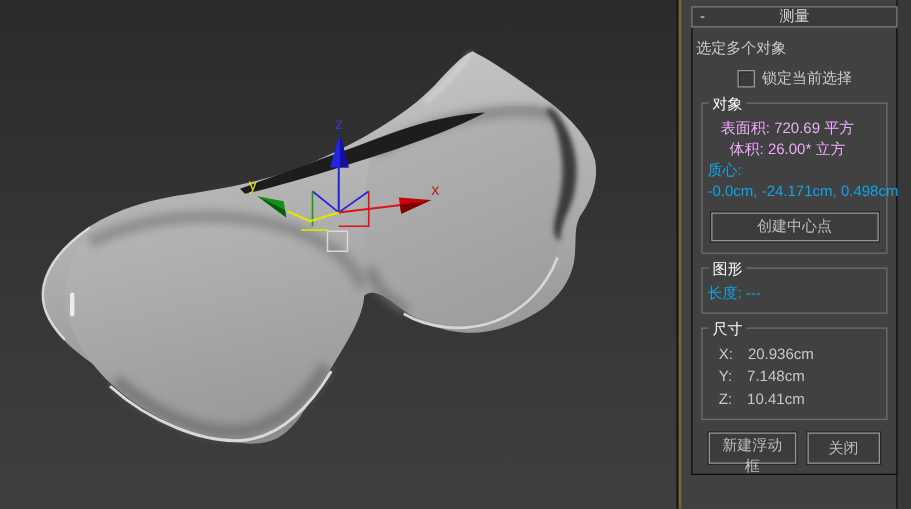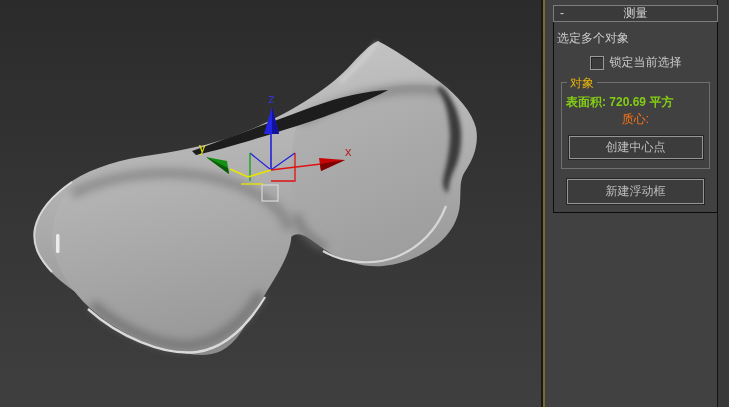--- a/index.html
+++ b/index.html
@@ -21,24 +21,24 @@
     text-align:center;line-height:15px;position:relative;cursor:pointer;}
   .rollout-minus{position:absolute;left:6px;top:0;color:#d6d6d6;}
   .rollout-body{border:1px solid #0c0c0c;border-top:none;background:#414141;padding:3px 3px 8px;}
 
   .status-line{margin-top:5px;color:#cccccc;}
   .checkbox-row{display:flex;align-items:center;justify-content:center;gap:6px;margin:7px 0 2px;text-align:center;}
   .checkbox{width:12px;height:12px;background:#3a3a3a;border:1px solid #9a9a9a;
     box-shadow:inset 1px 1px 0 #242424;cursor:pointer;}
 
   .group{position:relative;border:1px solid #6f6f6f;margin:11px 4px 0;padding:11px 4px 7px;}
-  .group-legend{position:absolute;top:-8px;left:5px;background:#414141;padding:0 3px;color:#eab308;}
-
-  .line-right{text-align:left;padding-right:11px;line-height:17px;white-space:nowrap;color:#84cc16;font-weight:bold;}
-  .line-center{text-align:center;line-height:17px;white-space:nowrap;color:#f97316;}
+  .group-legend{position:absolute;top:-8px;left:5px;background:#414141;padding:0 3px;color:#ffffff;}
+
+  .line-right{text-align:center;padding-right:11px;line-height:17px;white-space:nowrap;color:#f0abfc;}
+  .line-center{line-height:17px;white-space:nowrap;color:#0ea5e9;}
 
   .max-button{display:block;background:#3c3c3c;border:1px solid #969696;box-shadow:0 0 0 1px #262626;
     color:#bdbdbd;font-size:12px;font-family:Liberation Sans, sans-serif;cursor:pointer;}
   .btn-create{width:134px;height:23px;margin:8px auto 2px;}
   .dim-row{display:flex;gap:12px;padding-left:9px;line-height:18px;color:#c8c8c8;}
   .bottom-buttons{display:flex;gap:9px;margin:10px 10px 0;align-items:flex-end;}
   .btn-floater{flex:1.25;height:25px;}
   .btn-close{flex:1;height:25px;}
 </style>
 </head>
@@ -190,25 +190,53 @@
           <span class="checkbox"></span>
           <span>锁定当前选择</span>
         </div>
 
         <div class="group">
           <span class="group-legend">对象</span>
           <div class="line-right">
             <span>表面积:</span>
             <span>720.69 平方</span>
           </div>
+          <div class="line-right">
+            <span>体积:</span>
+            <span>26.00* 立方</span>
+          </div>
           <div class="line-center">质心:</div>
+          <div class="line-center">-0.0cm, -24.171cm, 0.498cm</div>
           <button class="max-button btn-create">创建中心点</button>
         </div>
 
-
+        <div class="group">
+          <span class="group-legend">图形</span>
+          <div class="line-center">
+            <span>长度:</span>
+            <span>---</span>
+          </div>
+        </div>
+
+        <div class="group">
+          <span class="group-legend">尺寸</span>
+          <div class="dim-row">
+            <span>X:</span>
+            <span>20.936cm</span>
+          </div>
+          <div class="dim-row">
+            <span>Y:</span>
+            <span>7.148cm</span>
+          </div>
+          <div class="dim-row">
+            <span>Z:</span>
+            <span>10.41cm</span>
+          </div>
+        </div>
 
         <div class="bottom-buttons">
           <button class="max-button btn-floater">新建浮动框</button>
+          <button class="max-button btn-close">关闭</button>
         </div>
       </div>
     </div>
   </div>
 </div>
 
 </body></html>

